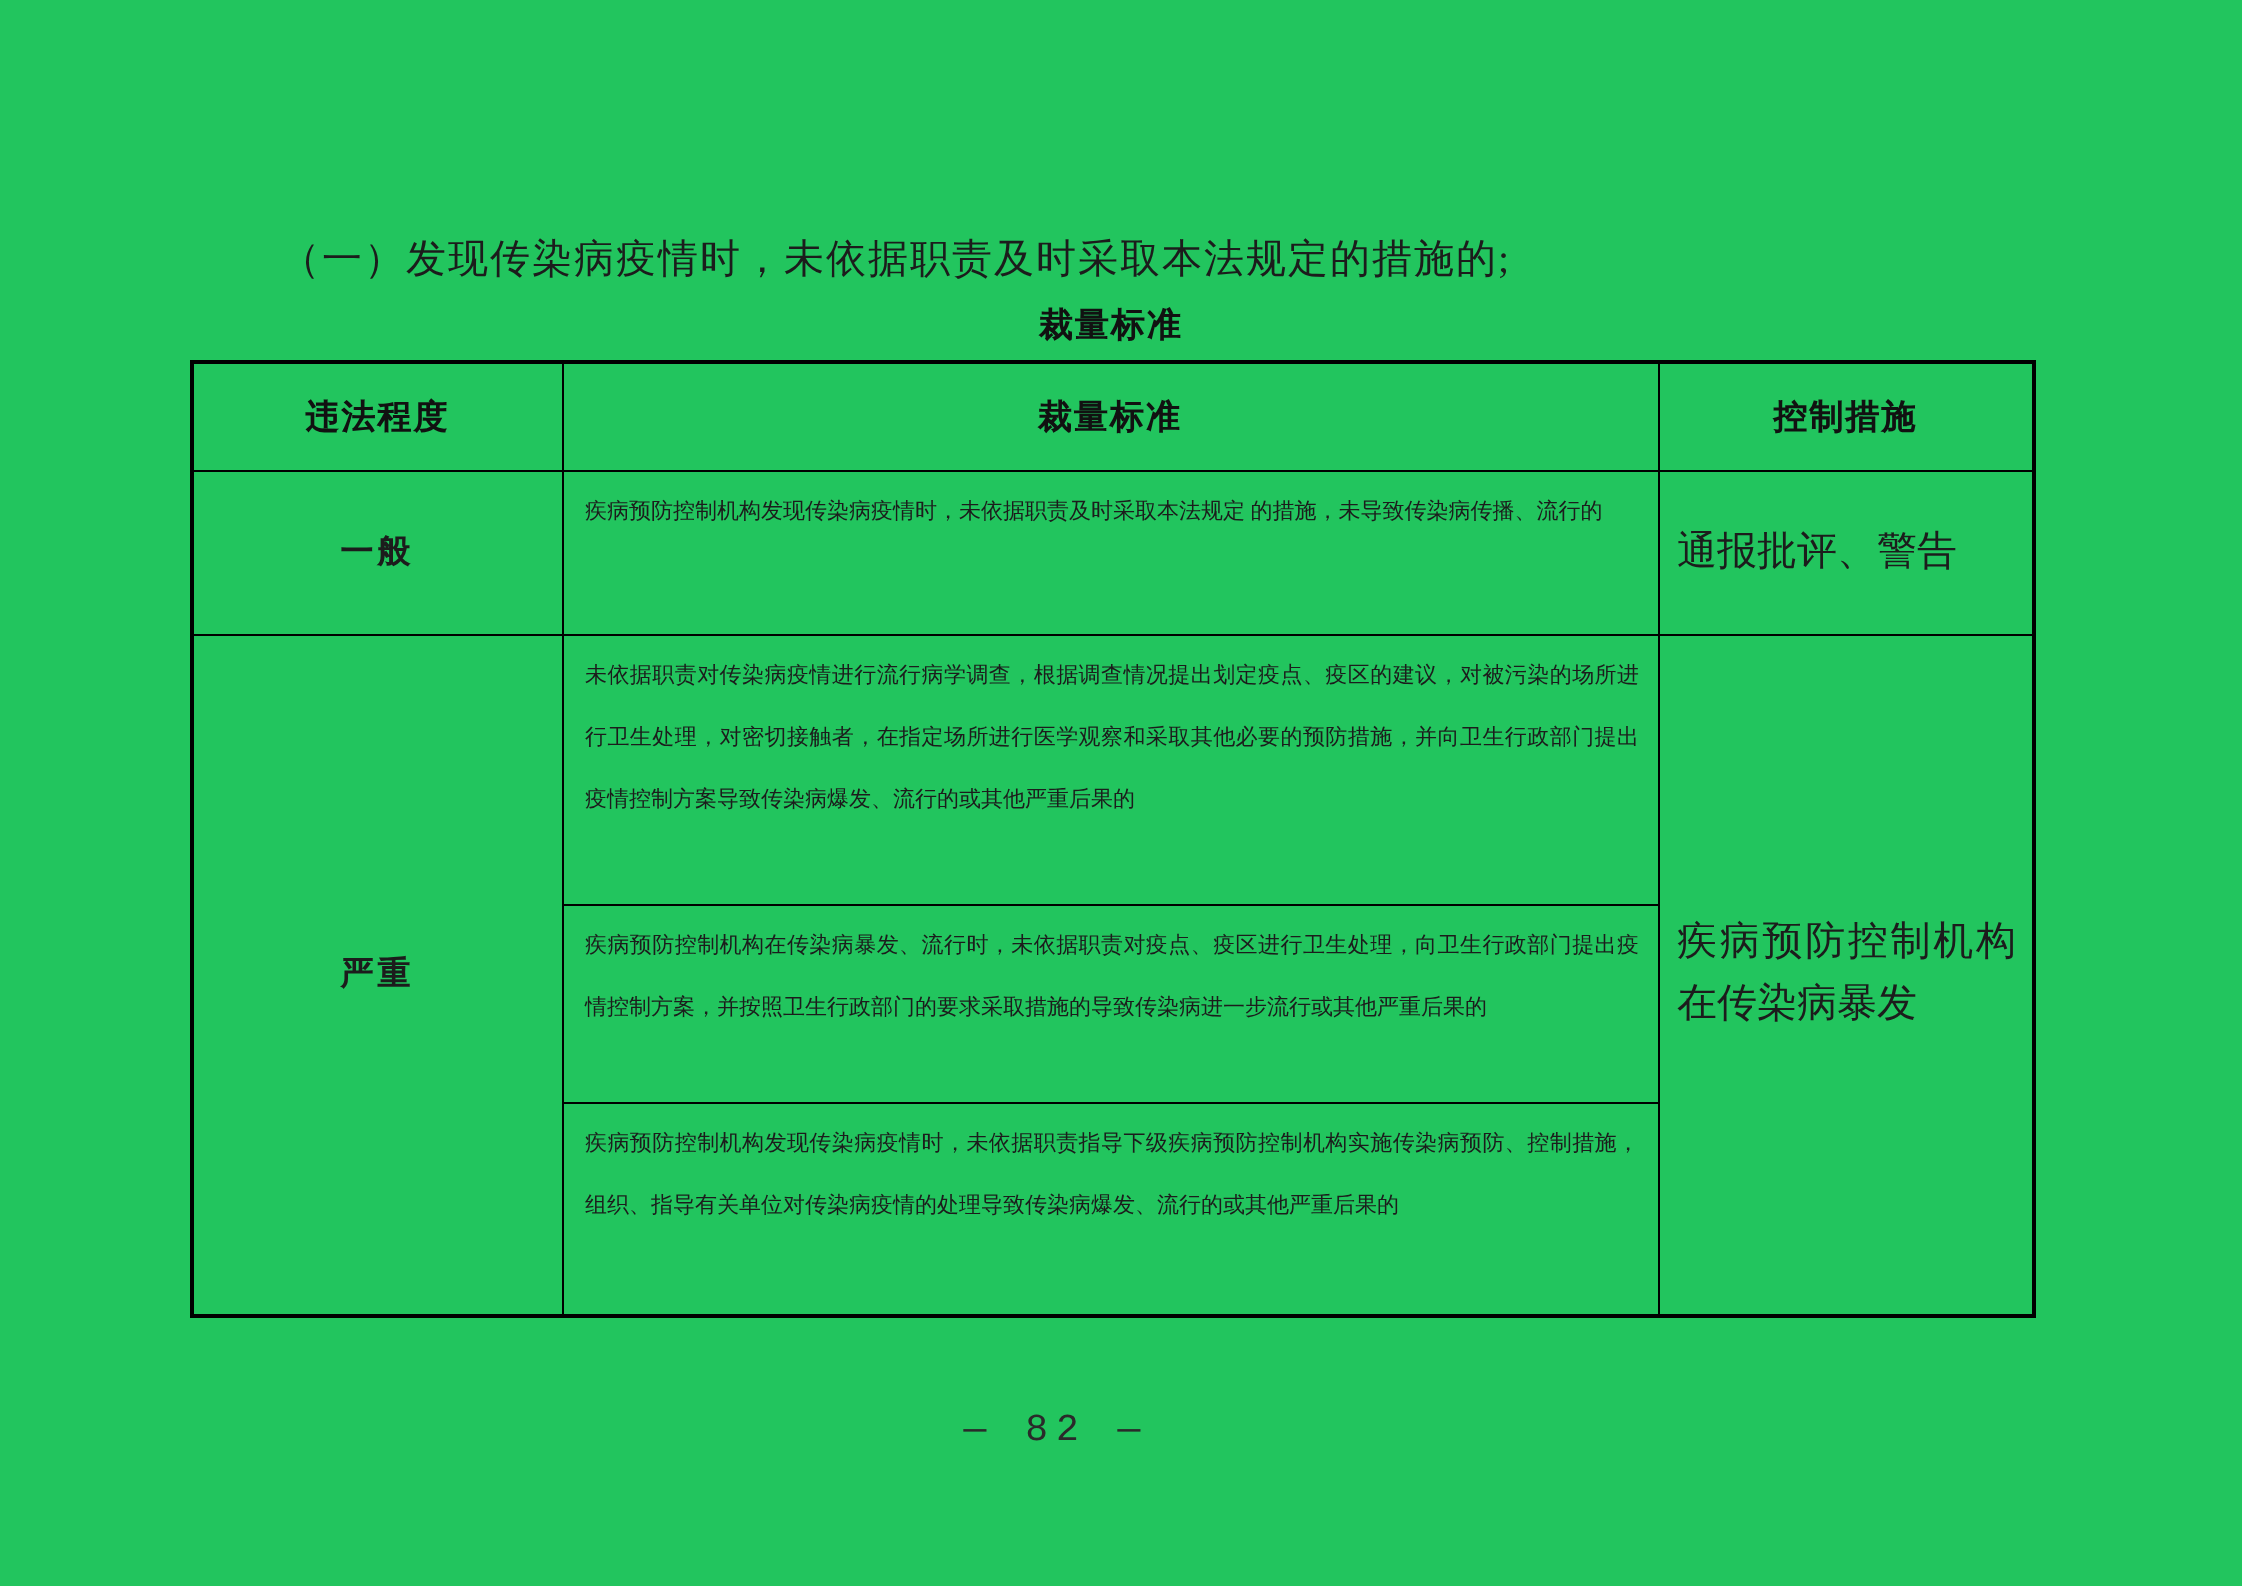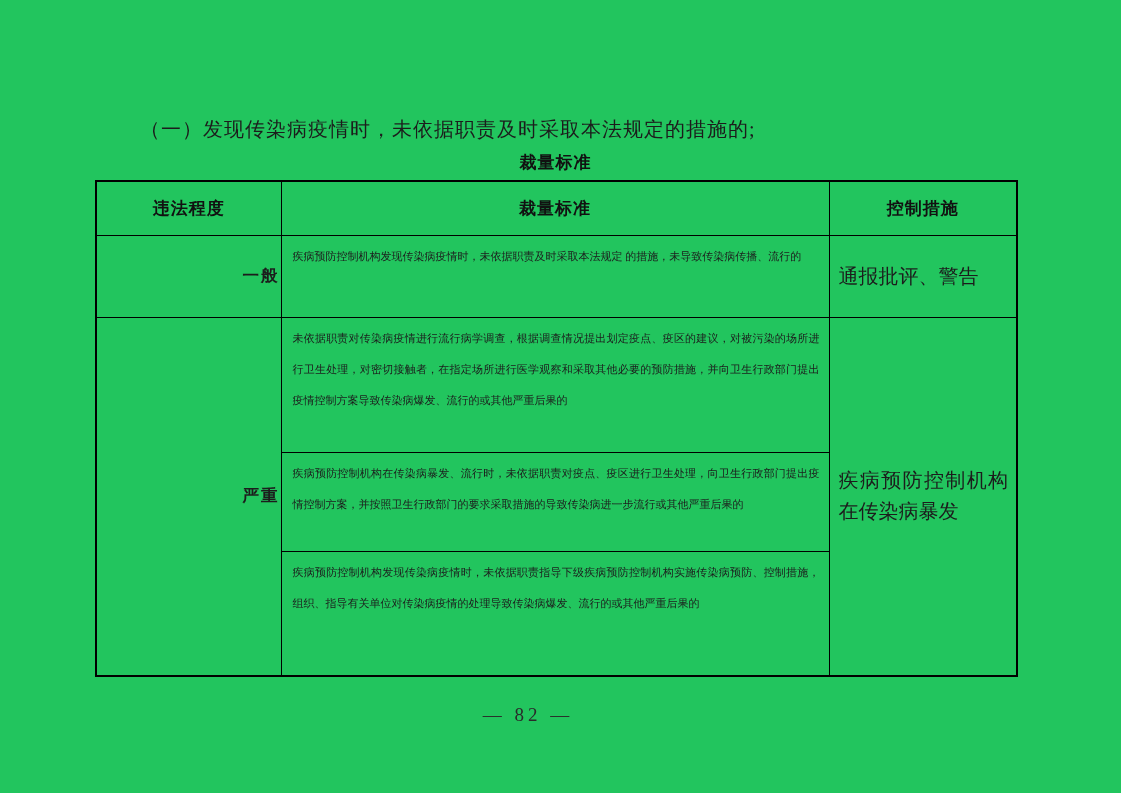--- a/index.html
+++ b/index.html
@@ -48,32 +48,32 @@
   }
   table.penalty th,
   table.penalty td {
     border: 1px solid #000000;
     overflow: hidden;
   }
   tr.r-head   { height: 54px; }
   tr.r-gen    { height: 82px; }
   tr.r-sev-1  { height: 135px; }
   tr.r-sev-2  { height: 99px; }
-  tr.r-sev-3  { height: 125px; }
+  tr.r-sev-3  { height: 107px; }
   th.hcell {
     font-family: "Liberation Sans", "DejaVu Sans", sans-serif;
     font-weight: bold;
     font-size: 17px;
     text-align: center;
     vertical-align: middle;
     color: #111111;
     letter-spacing: 1px;
   }
   td.degree {
-    text-align: right;
+    text-align: center;
     vertical-align: middle;
     font-weight: bold;
     font-size: 16.5px;
     letter-spacing: 2px;
     color: #1c1c1c;
   }
   td.circ {
     vertical-align: top;
     padding: 5px 9px 0 11px;
     font-size: 11px;
@@ -91,20 +91,21 @@
   }
   .page-number {
     position: absolute;
     left: 0;
     top: 704px;
     width: 1056px;
     text-align: center;
     font-size: 19px;
     letter-spacing: 4px;
     color: #2a2a2a;
+    font-family: Liberation Mono, monospace;
   }
 </style>
 </head>
 <body>
 
 <div class="page">
 
   <div class="heading">（一）发现传染病疫情时，未依据职责及时采取本法规定的措施的;</div>
 
   <div class="table-title">裁量标准</div>

